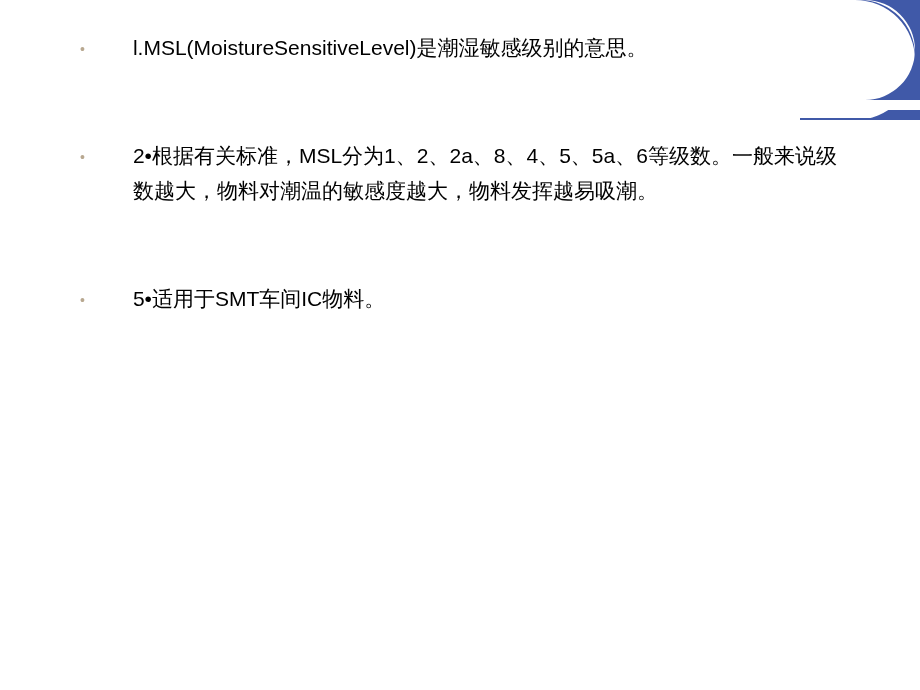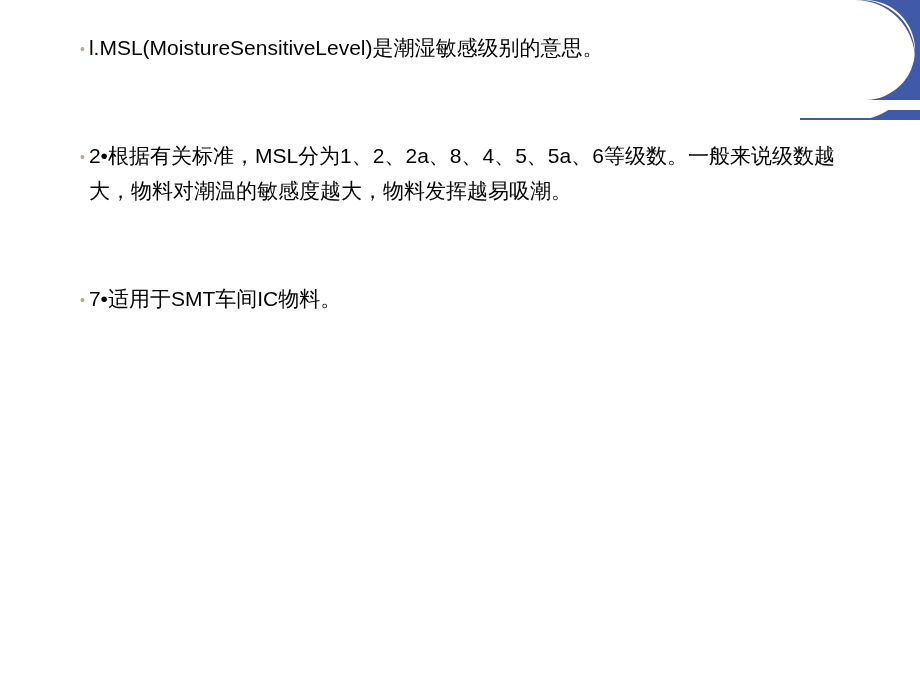--- a/index.html
+++ b/index.html
@@ -38,20 +38,21 @@
     }
     .bullet-marker {
       color: #b8a890;
       font-size: 14px;
       margin-right: 4px;
       margin-top: 8px;
       flex-shrink: 0;
     }
     .bullet-text {
       flex: 1;
+      margin-left: 44px;
     }
   </style>
 </head>
 <body>
 
 <div class="corner-decoration">
   <svg width="120" height="120" viewBox="0 0 120 120">
     <path d="M 55 0 A 60 60 0 0 1 55 120 L 120 120 L 120 0 Z" fill="#4059a8"></path>
     <path d="M 60 0 A 55 55 0 0 1 60 110 L 120 110 L 120 0 Z" fill="#ffffff"></path>
     <path d="M 65 0 A 50 50 0 0 1 65 100 L 120 100 L 120 0 Z" fill="#4059a8"></path>
@@ -63,15 +64,15 @@
   <div class="bullet-item">
     <span class="bullet-marker">•</span>
     <span class="bullet-text">l.MSL(MoistureSensitiveLevel)是潮湿敏感级别的意思。</span>
   </div>
   <div class="bullet-item">
     <span class="bullet-marker">•</span>
     <span class="bullet-text">2•根据有关标准，MSL分为1、2、2a、8、4、5、5a、6等级数。一般来说级数越大，物料对潮温的敏感度越大，物料发挥越易吸潮。</span>
   </div>
   <div class="bullet-item">
     <span class="bullet-marker">•</span>
-    <span class="bullet-text">7•适用于SMT车间IC物料。</span>
+    <span class="bullet-text">5•适用于SMT车间IC物料。</span>
   </div>
 </div>
 
 </body></html>

